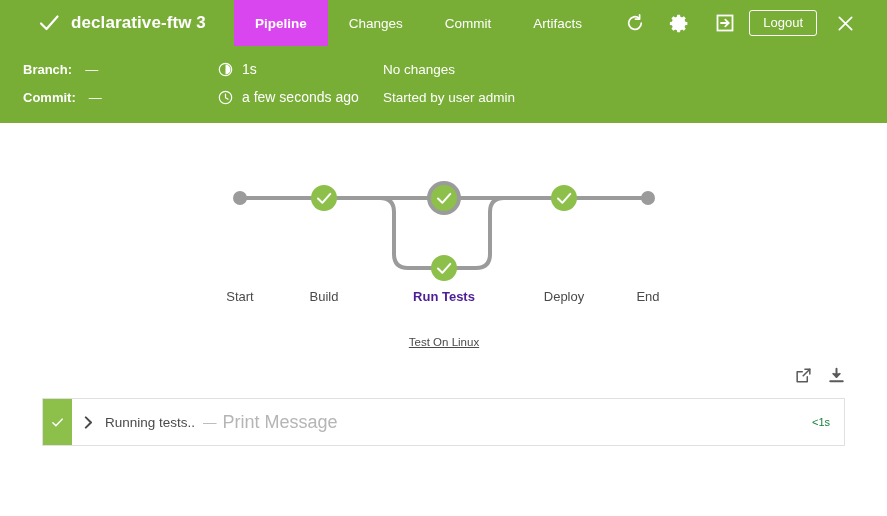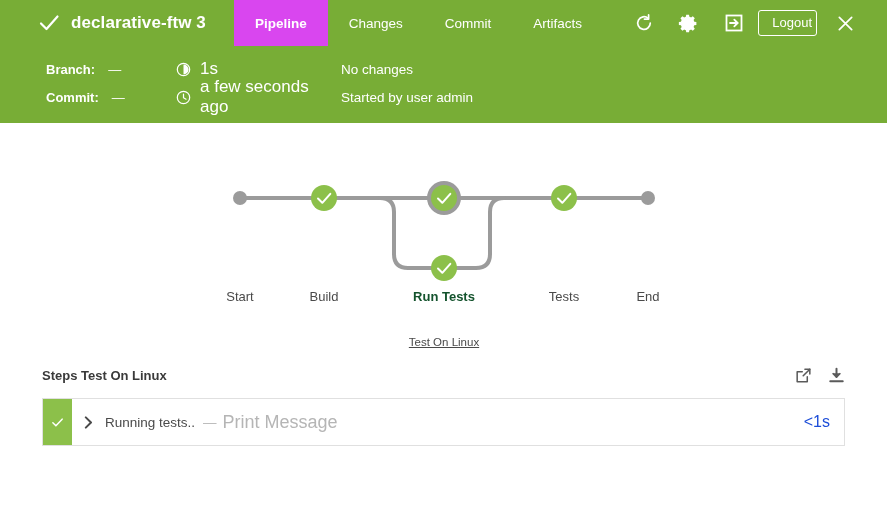--- a/index.html
+++ b/index.html
@@ -75,21 +75,21 @@
     align-items: center;
     justify-content: center;
     cursor: pointer;
   }
   .hicon svg { display: block; }
   .logout-btn {
     border: 1.5px solid #ffffff;
     border-radius: 3px;
     color: #ffffff;
     font-size: 13px;
-    padding: 5px 4px 6px 13px;
+    padding: 5px 13px 6px 13px;
     margin: 0 8px 0 2px;
     cursor: pointer;
     white-space: nowrap;
     line-height: 1;
   }
 
   
   .infobar {
     background: #78ad36;
     height: 77px;
@@ -103,36 +103,36 @@
     align-items: center;
     height: 28px;
     position: absolute;
     left: 0;
     right: 0;
   }
   .info-row.r1 { top: 9px; }
   .info-row.r2 { top: 37px; }
 
   .col-label {
-    width: 176px;
-    padding-left: 46px;
+    width: 218px;
+    padding-left: 23px;
     box-sizing: border-box;
     display: flex;
     align-items: center;
     font-size: 13px;
   }
   .col-label b {
     font-weight: bold;
     margin-right: 13px;
   }
   .col-time {
     width: 165px;
     display: flex;
     align-items: center;
-    font-size: 17px;
+    font-size: 14px;
   }
   .col-time svg { margin-right: 9px; display:block; }
   .col-status {
     font-size: 13.5px;
   }
 
   
   .graph-area {
     position: relative;
     height: 232px;
@@ -143,21 +143,21 @@
     top: 0;
   }
   .stage-label {
     position: absolute;
     font-size: 13px;
     color: #4a4a4a;
     white-space: nowrap;
     transform: translateX(-50%);
     text-align: center;
   }
-  .stage-label.bold { font-weight: bold; color:#14532d; }
+  .stage-label.bold { font-weight: bold; color:#4c1d95; }
   .node-label {
     position: absolute;
     font-size: 11.5px;
     color: #4a4a4a;
     white-space: nowrap;
     transform: translateX(-50%);
   }
 
   
   .steps-wrap {
@@ -226,22 +226,22 @@
     margin: 0 6px 0 8px;
   }
   .step-desc {
     font-size: 18px;
     color: #b5b5b5;
     white-space: nowrap;
   }
   .step-dur {
     margin-left: auto;
     padding-right: 14px;
-    font-size: 16px;
-    color: #1d4ed8;
+    font-size: 11px;
+    color: #15803d;
     white-space: nowrap;
   }
 </style>
 </head>
 <body>
 
 <div class="header">
   <div class="brand">
     <span class="brand-check">
       <svg class="brand-check" viewBox="0 0 22 22" aria-hidden="true">
@@ -355,30 +355,29 @@
     <circle cx="564" cy="75" r="13" fill="#8cc04a"></circle>
     <path d="M558 75.5 L562.3 79.8 L570.3 70.8" fill="none" stroke="#ffffff" stroke-width="2" stroke-linecap="round" stroke-linejoin="round"></path>
 
     <circle cx="444" cy="145" r="13" fill="#8cc04a"></circle>
     <path d="M438 145.5 L442.3 149.8 L450.3 140.8" fill="none" stroke="#ffffff" stroke-width="2" stroke-linecap="round" stroke-linejoin="round"></path>
   </svg>
 
   <div class="stage-label" style="left:240px; top:166px;">Start</div>
   <div class="stage-label" style="left:324px; top:166px;">Build</div>
   <div class="stage-label bold" style="left:444px; top:166px;">Run Tests</div>
-  <div class="stage-label" style="left:564px; top:166px;">Tests</div>
+  <div class="stage-label" style="left:564px; top:166px;">Deploy</div>
   <div class="stage-label" style="left:648px; top:166px;">End</div>
 
   <div class="node-label" style="left:444px; top:213px;text-decoration:underline;">Test On Linux</div>
   <div class="node-label" style="left:444px; top:283px;">Test On Windows</div>
 </div>
 
 <div class="steps-wrap">
   <div class="steps-head">
-    <div class="steps-title">Steps Test On Linux</div>
     <div class="steps-actions">
       <span class="sicon">
         <svg width="17" height="17" viewBox="0 0 18 18" aria-hidden="true">
           <path d="M10.5 2.3 L15.7 2.3 L15.7 7.5" fill="none" stroke="#5a5a5a" stroke-width="1.6" stroke-linecap="round" stroke-linejoin="round"></path>
           <path d="M15.7 2.3 L8.7 9.3" fill="none" stroke="#5a5a5a" stroke-width="1.6" stroke-linecap="round"></path>
           <path d="M13 10.3 L13 15.7 L2.3 15.7 L2.3 5 L7.7 5" fill="none" stroke="#5a5a5a" stroke-width="1.6" stroke-linecap="round" stroke-linejoin="round"></path>
         </svg>
       </span>
       <span class="sicon">
         <svg width="17" height="17" viewBox="0 0 18 18" aria-hidden="true">

